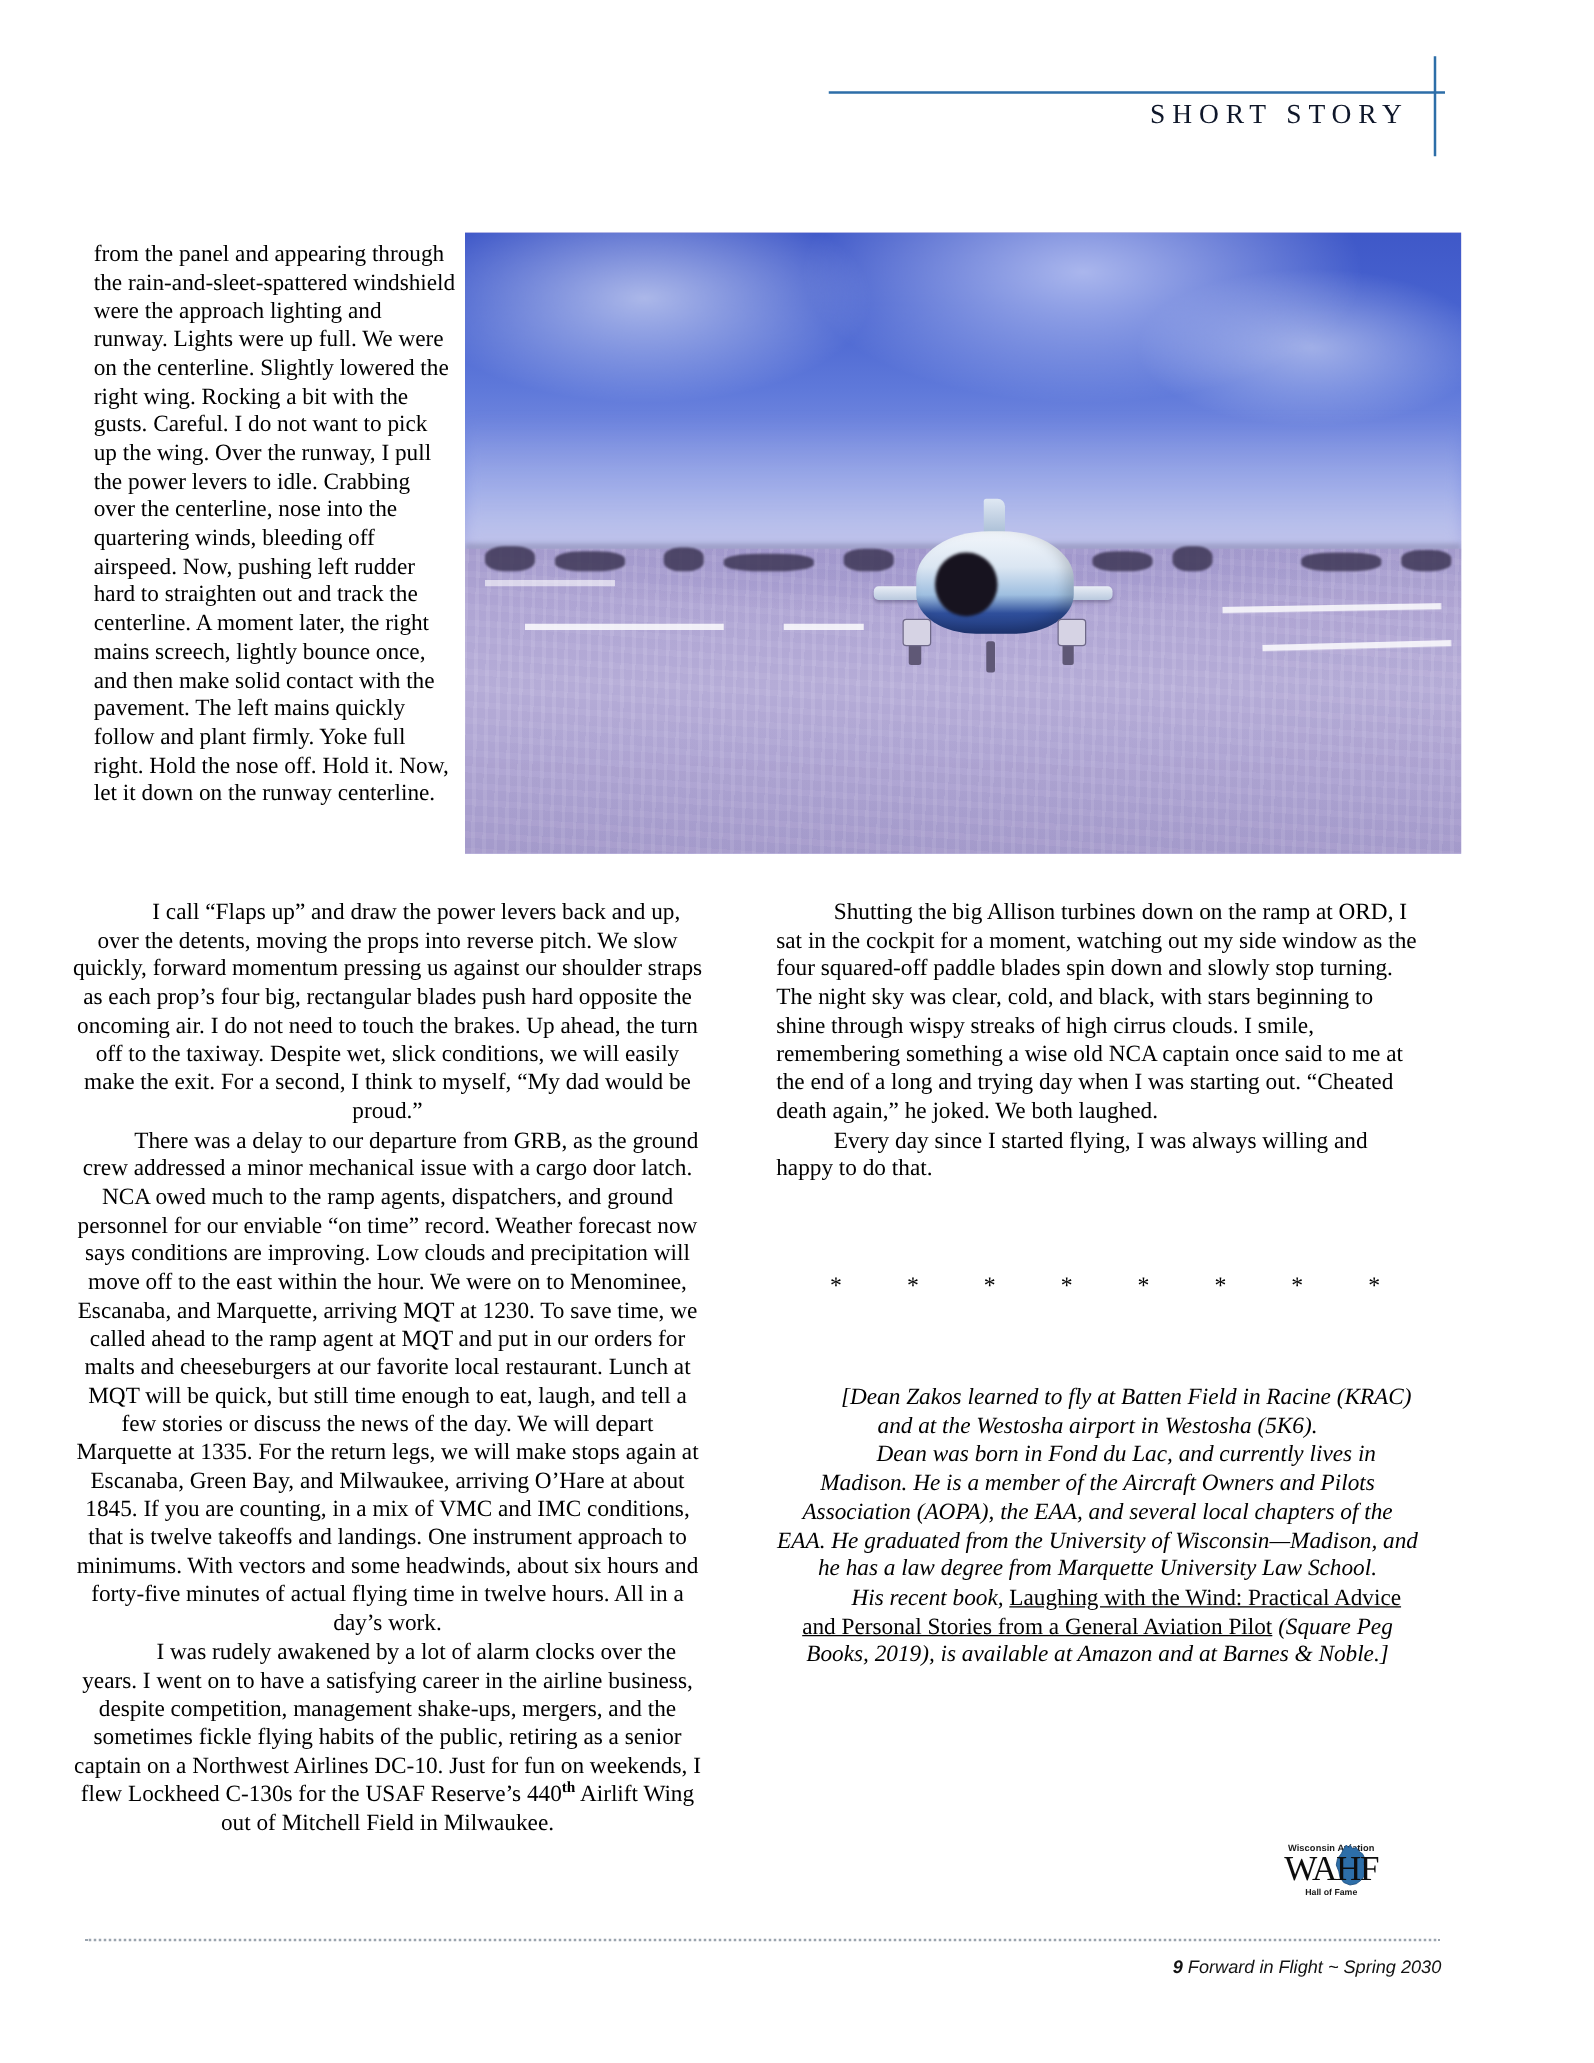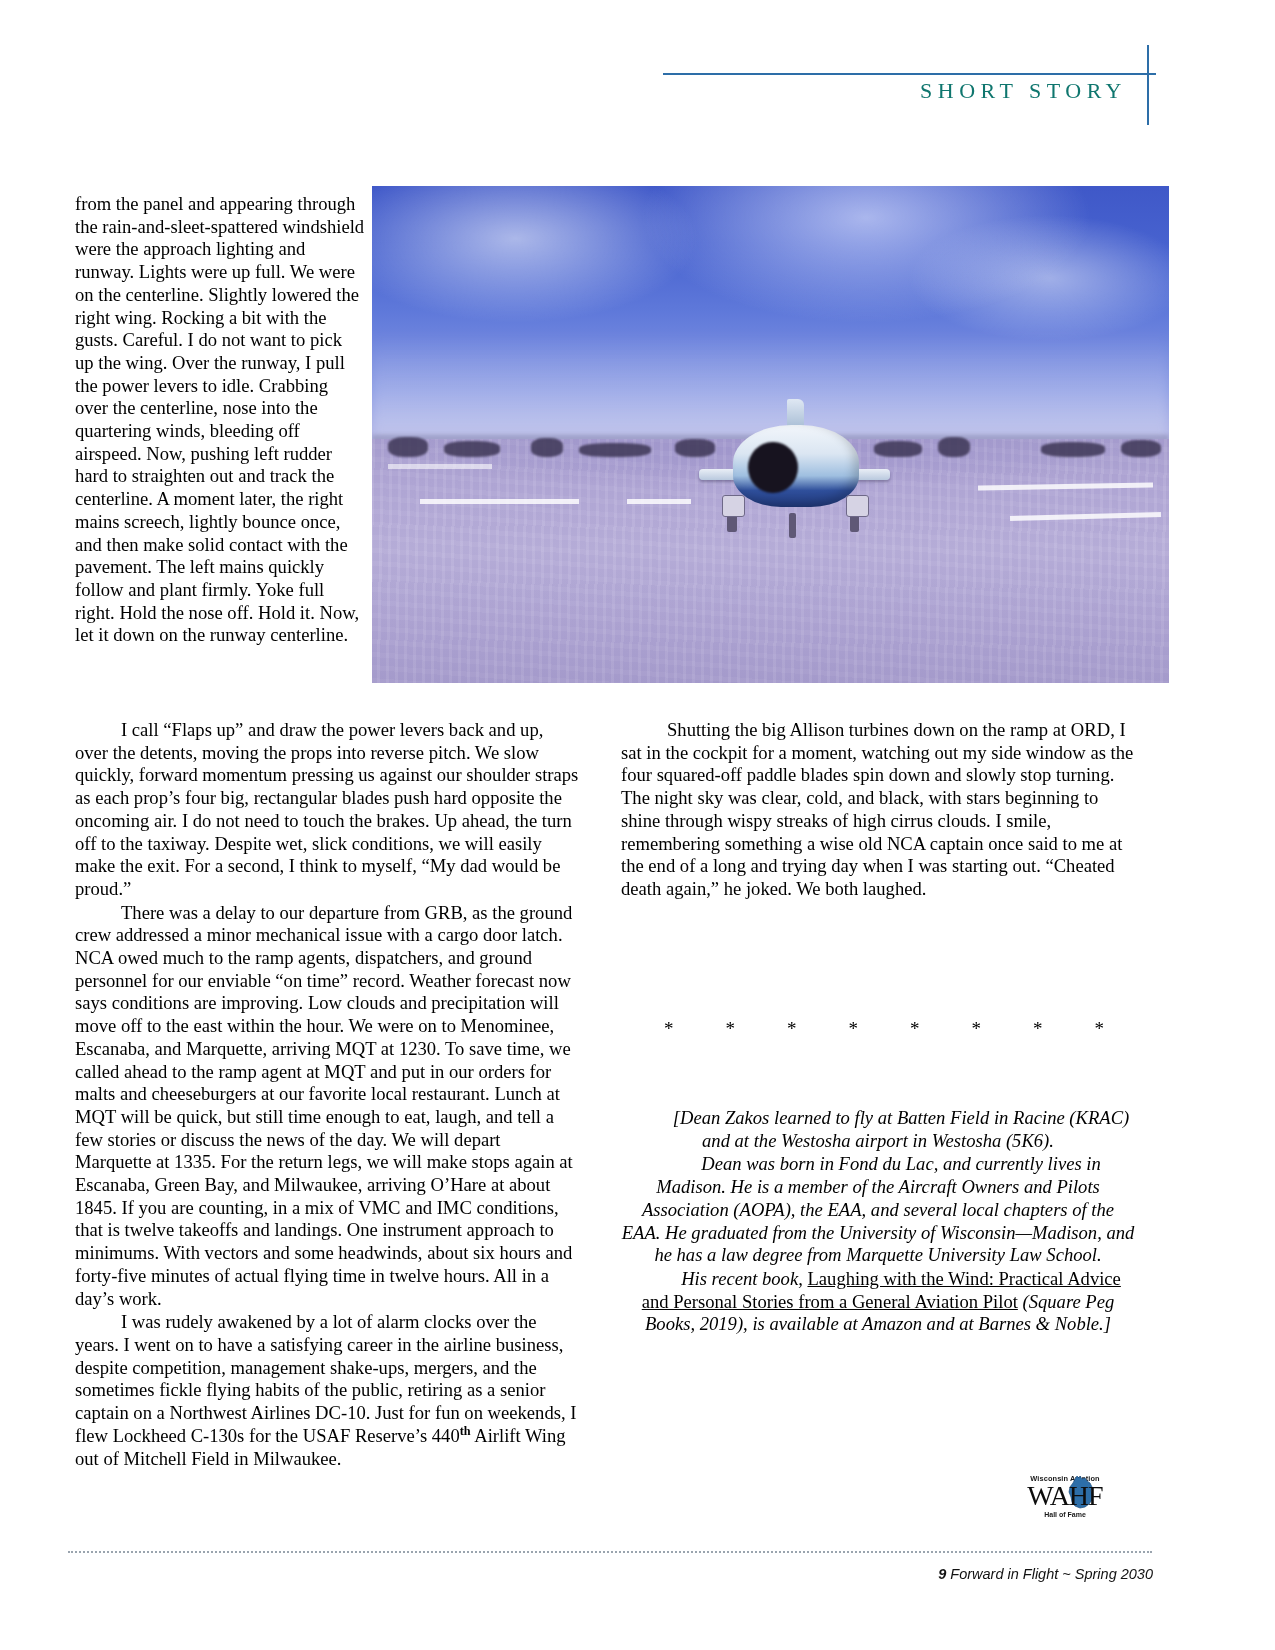--- a/index.html
+++ b/index.html
@@ -39,21 +39,21 @@
     height: 80px;
     background: #2d6ea8;
   }
   .header-title {
     position: absolute;
     right: 148px;
     top: 78px;
     font-family: "Liberation Serif", "DejaVu Serif", serif;
     font-size: 22px;
     letter-spacing: 5.5px;
-    color: #0f766e;
+    color: #0f172a;
     white-space: nowrap;
   }
 
   
   .page {
     position: absolute;
     left: 0;
     top: 0;
     width: 1275px;
     height: 1650px;
@@ -202,26 +202,26 @@
     position: absolute;
     left: 74px;
     top: 192px;
     width: 292px;
     font-size: 18.6px;
     line-height: 22.7px;
     text-align: left;
   }
   .col-full {
     position: absolute;
-    left: 74px;
+    left: 56px;
     top: 718px;
     width: 508px;
     font-size: 18.6px;
     line-height: 22.7px;
-    text-align: left;
+    text-align: center;
   }
   .col-right {
     position: absolute;
     left: 620px;
     top: 718px;
     width: 516px;
     font-size: 18.6px;
     line-height: 22.7px;
     text-align: left;
   }
@@ -383,20 +383,21 @@
   </div>
 
   <div class="col-full">
     <p class="ind">I call “Flaps up” and draw the power levers back and up, over the detents, moving the props into reverse pitch.  We slow quickly, forward momentum pressing us against our shoulder straps as each prop’s four big, rectangular blades push hard opposite the oncoming air.  I do not need to touch the brakes.  Up ahead, the turn off to the taxiway.  Despite wet, slick conditions, we will easily make the exit.  For a second, I think to myself, “My dad would be proud.”</p>
     <p class="ind">There was a delay to our departure from GRB, as the ground crew addressed a minor mechanical issue with a cargo door latch.  NCA owed much to the ramp agents, dispatchers, and ground personnel for our enviable “on time” record.  Weather forecast now says conditions are improving.  Low clouds and precipitation will move off to the east within the hour.  We were on to Menominee, Escanaba, and Marquette, arriving MQT at 1230.  To save time, we called ahead to the ramp agent at MQT and put in our orders for malts and cheeseburgers at our favorite local restaurant.  Lunch at MQT will be quick, but still time enough to eat, laugh, and tell a few stories or discuss the news of the day.  We will depart Marquette at 1335.  For the return legs, we will make stops again at Escanaba, Green Bay, and Milwaukee, arriving O’Hare at about 1845.  If you are counting, in a mix of VMC and IMC conditions, that is twelve takeoffs and landings.  One instrument approach to minimums.  With vectors and some headwinds, about six hours and forty-five minutes of actual flying time in twelve hours.  All in a day’s work.</p>
     <p class="ind"><span>I was rudely awakened by a lot of alarm clocks over the years.  I went on to have a satisfying career in the airline business, despite competition, management shake-ups, mergers, and the sometimes fickle flying habits of the public, retiring as a senior captain on a Northwest Airlines DC-10.  Just for fun on weekends, I flew Lockheed C-130s for the USAF Reserve’s 440</span><sup>th</sup><span> Airlift Wing out of Mitchell Field in Milwaukee.</span></p>
   </div>
 
   <div class="col-right">
     <p class="ind">Shutting the big Allison turbines down on the ramp at ORD, I sat in the cockpit for a moment, watching out my side window as the four squared-off paddle blades spin down and slowly stop turning.  The night sky was clear, cold, and black, with stars beginning to shine through wispy streaks of high cirrus clouds.  I smile, remembering something a wise old NCA captain once said to me at the end of a long and trying day when I was starting out.  “Cheated death again,” he joked.  We both laughed.</p>
+    <p class="ind">Every day since I started flying, I was always willing and happy to do that.</p>
   </div>
 
   <div class="stars">
     <span>*</span>
     <span>*</span>
     <span>*</span>
     <span>*</span>
     <span>*</span>
     <span>*</span>
     <span>*</span>

